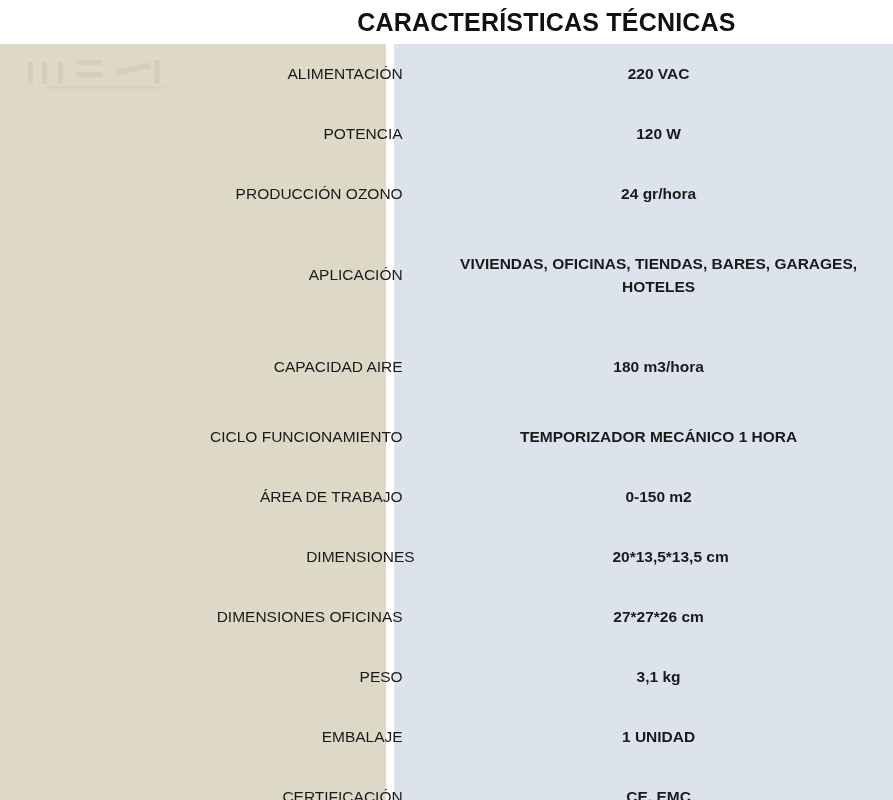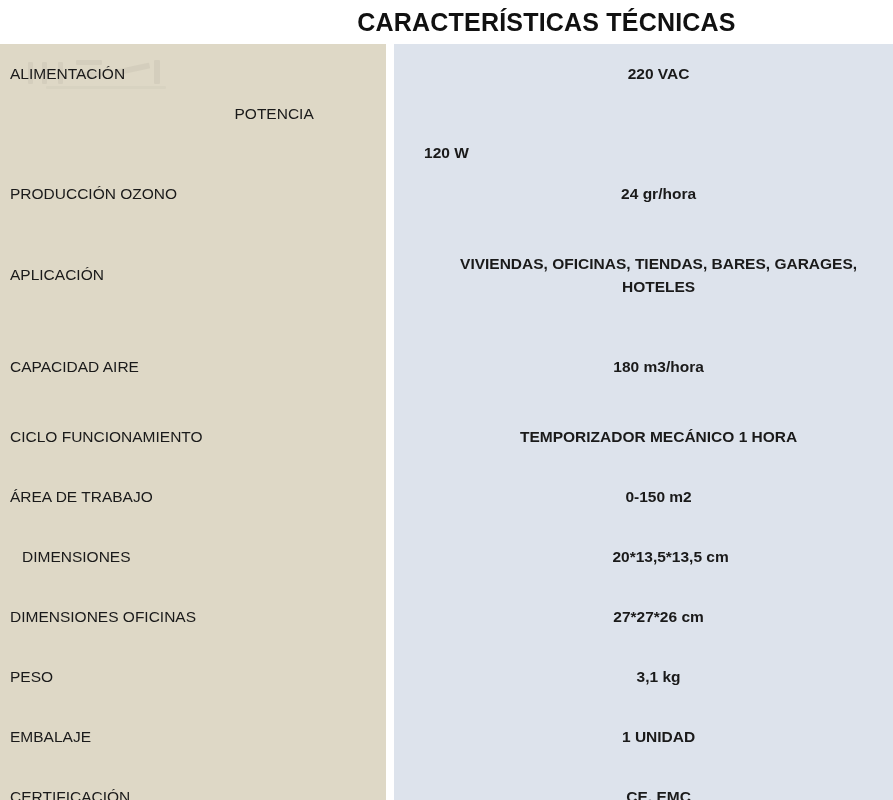--- a/index.html
+++ b/index.html
@@ -79,21 +79,21 @@
   .row {
     display: flex;
     align-items: center;
     width: 893px;
     box-sizing: border-box;
   }
   .cell-label {
     width: 444px;
     box-sizing: border-box;
     padding: 0 14px 0 10px;
-    text-align: left;
+    text-align: right;
     font-size: 15.5px;
     color: #1a1a1a;
     line-height: 1.35;
   }
   .gap {
     width: 8px;
     height: 100%;
   }
   .cell-value {
     width: 499px;
@@ -130,21 +130,21 @@
   </div>
 
   <div class="table">
 
     <div class="row" style="height:60px;">
       <div class="cell-label">ALIMENTACIÓN</div>
       <div class="gap"></div>
       <div class="cell-value">220 VAC</div>
     </div>
 
-    <div class="row" style="height:60px;flex-direction:column;">
+    <div class="row" style="height:60px;">
       <div class="cell-label">POTENCIA</div>
       <div class="gap"></div>
       <div class="cell-value">120 W</div>
     </div>
 
     <div class="row" style="height:60px;">
       <div class="cell-label">PRODUCCIÓN OZONO</div>
       <div class="gap"></div>
       <div class="cell-value">24 gr/hora</div>
     </div>

